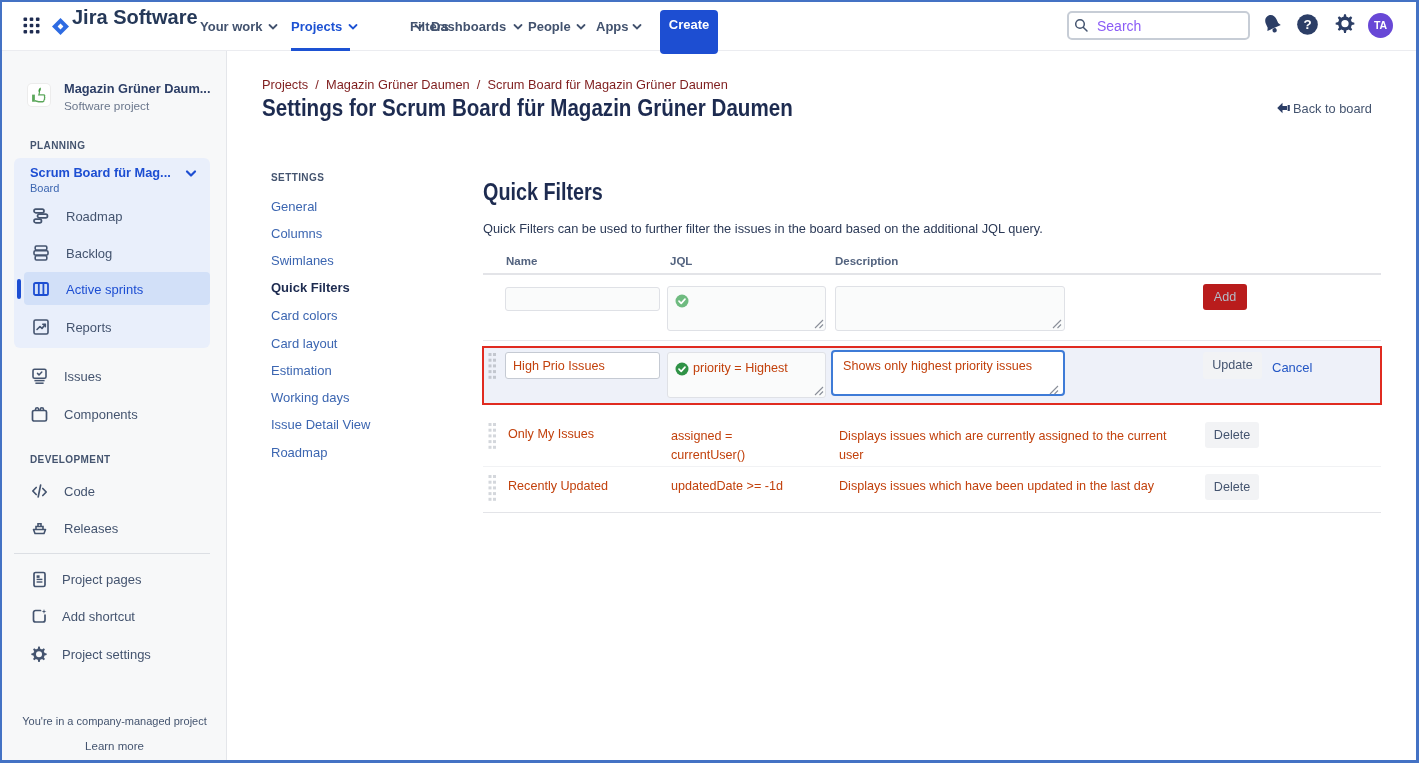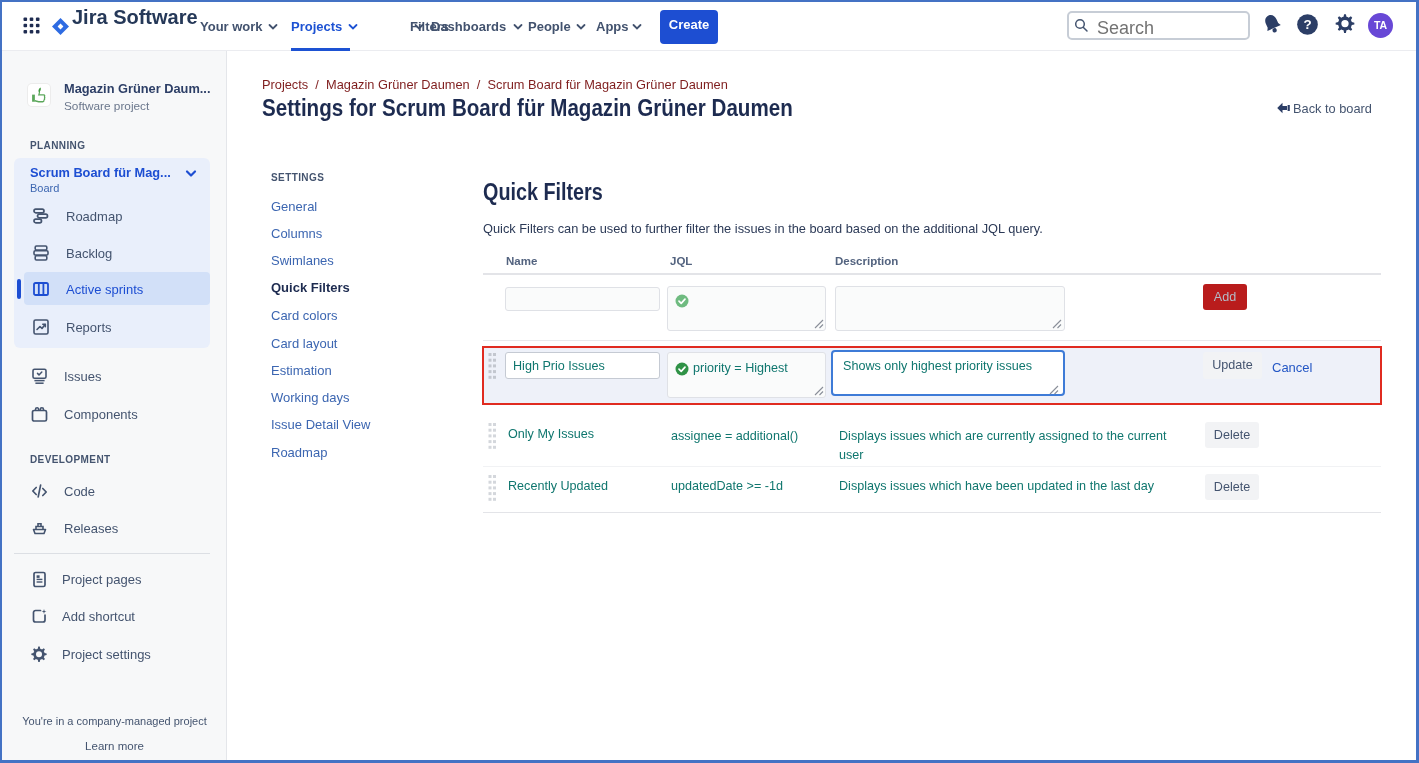--- a/index.html
+++ b/index.html
@@ -6,21 +6,21 @@
 html,body { width:1419px; height:763px; overflow:hidden; }
 body { font-family:"Liberation Sans", sans-serif; position:relative; background:#fff; }
 .abs { position:absolute; }
 #frame { position:absolute; left:0; top:0; width:1419px; height:763px; border:solid #4472c4; border-width:2px 3px 3px 2px; z-index:50; pointer-events:none; }
 #topbar { position:absolute; left:2px; top:2px; width:1414px; height:49px; background:#fff; border-bottom:1px solid #ebecf0; z-index:2; }
 #sidebar { position:absolute; left:2px; top:51px; width:225px; height:709px; background:#f7f8f9; border-right:1px solid #e4e6ea; }
 .navtxt { color:#42526e; font-size:13px; font-weight:bold; z-index:3; }
 .sbhead { color:#44546f; font-size:10px; font-weight:bold; letter-spacing:0.4px; z-index:3; }
 .sbitem { color:#44546f; font-size:13px; z-index:3; }
 .setlink { color:#3c66b1; font-size:13px; }
-.cell { color:#0f766e; font-size:12.6px; }
+.cell { color:#c2410c; font-size:12.6px; }
 .btn { background:#f2f3f5; border-radius:3px; color:#44546f; font-size:12.6px; text-align:center; }
 .hdr { color:#53637f; font-size:11.5px; font-weight:bold; }
 svg { display:block; }
 </style>
 </head>
 <body>
 
 <div id="topbar"></div>
 <svg class="abs" style="left:23px;top:17px;z-index:3" width="17" height="17" viewBox="0 0 17 17">
   <g fill="#1f2c51">
@@ -59,28 +59,28 @@
   </svg>
 <div class="abs navtxt" style="left:528px;top:19px;">People</div>
 <svg class="abs" style="left:576px;top:23px;z-index:3" width="10" height="8" viewBox="0 0 10 8">
     <path d="M1.5 2 L5 5.5 L8.5 2" fill="none" stroke="#42526e" stroke-width="1.8" stroke-linecap="round"></path>
   </svg>
 <div class="abs navtxt" style="left:596px;top:19px;">Apps</div>
 <svg class="abs" style="left:632px;top:23px;z-index:3" width="10" height="8" viewBox="0 0 10 8">
     <path d="M1.5 2 L5 5.5 L8.5 2" fill="none" stroke="#42526e" stroke-width="1.8" stroke-linecap="round"></path>
   </svg>
 <div class="abs" style="left:291px;top:48px;width:59px;height:3px;background:#1d52d3;z-index:3;"></div>
-<div class="abs" style="left:660px;top:10px;width:58px;height:34px;background:#1d4ed2;border-radius:4px;color:#fff;font-size:13px;font-weight:bold;text-align:center;line-height:29px;z-index:3;">Create</div>
+<div class="abs" style="left:660px;top:10px;width:58px;height:44px;background:#1d4ed2;border-radius:4px;color:#fff;font-size:13px;font-weight:bold;text-align:center;line-height:29px;z-index:3;">Create</div>
 
 <div class="abs" style="left:1067px;top:11px;width:183px;height:29px;border:2px solid #c7cdd6;border-radius:5px;background:#fff;z-index:3;"></div>
 <svg class="abs" style="left:1074px;top:18px;z-index:4" width="15" height="15" viewBox="0 0 15 15">
   <circle cx="6" cy="6" r="4.3" fill="none" stroke="#44546f" stroke-width="1.5"></circle>
   <line x1="9.2" y1="9.2" x2="13" y2="13" stroke="#44546f" stroke-width="1.5" stroke-linecap="round"></line>
 </svg>
-<div class="abs" style="left:1097px;top:18px;color:#737373;font-size:18px;z-index:4;">Search</div>
+<div class="abs" style="left:1097px;top:18px;color:#8b5cf6;font-size:14px;z-index:4;">Search</div>
 <svg class="abs" style="left:1261px;top:13px;z-index:3" width="23" height="23" viewBox="0 0 22 22">
   <g transform="rotate(-24 11 11)" fill="#2c3e66">
     <path d="M11 1.6 C7.5 1.6 5.5 4.5 5.5 7.7 L5.5 12 L4 14.7 L18 14.7 L16.5 12 L16.5 7.7 C16.5 4.5 14.5 1.6 11 1.6 Z"></path>
     <circle cx="10.6" cy="16.9" r="2.1"></circle>
   </g>
 </svg>
 <svg class="abs" style="left:1296px;top:13px;z-index:3" width="23" height="23" viewBox="0 0 24 24">
   <circle cx="12" cy="12" r="10.8" fill="#2c3e66"></circle>
   <text x="12" y="17" font-size="14" font-weight="bold" fill="#fff" text-anchor="middle" font-family="Liberation Sans">?</text>
 </svg>
@@ -272,21 +272,21 @@
       <rect x="5" y="5.7" width="3" height="3"></rect>
     <rect x="0.5" y="11.4" width="3" height="3"></rect>
       <rect x="5" y="11.4" width="3" height="3"></rect>
     <rect x="0.5" y="17.1" width="3" height="3"></rect>
       <rect x="5" y="17.1" width="3" height="3"></rect>
     <rect x="0.5" y="22.8" width="3" height="3"></rect>
       <rect x="5" y="22.8" width="3" height="3"></rect>
   </g>
 </svg>
 <div class="abs cell" style="left:508px;top:427px;">Only My Issues</div>
-<div class="abs cell" style="left:671px;top:427px;width:130px;line-height:19px;">assignee = additional()</div>
+<div class="abs cell" style="left:671px;top:427px;width:130px;line-height:19px;">assigned = currentUser()</div>
 <div class="abs cell" style="left:839px;top:427px;width:340px;line-height:19px;">Displays issues which are currently assigned to the current user</div>
 <div class="btn abs" style="left:1205px;top:422px;width:54px;height:26px;line-height:26px;">Delete</div>
 
 <div class="abs" style="left:483px;top:466px;width:898px;height:1px;background:#f1f2f4;"></div>
 
 <svg class="abs" style="left:488px;top:475px;" width="9" height="26" viewBox="0 0 9 26">
   <g fill="#d4d7dc">
     <rect x="0.5" y="0" width="3" height="3"></rect>
       <rect x="5" y="0" width="3" height="3"></rect>
     <rect x="0.5" y="5.7" width="3" height="3"></rect>

